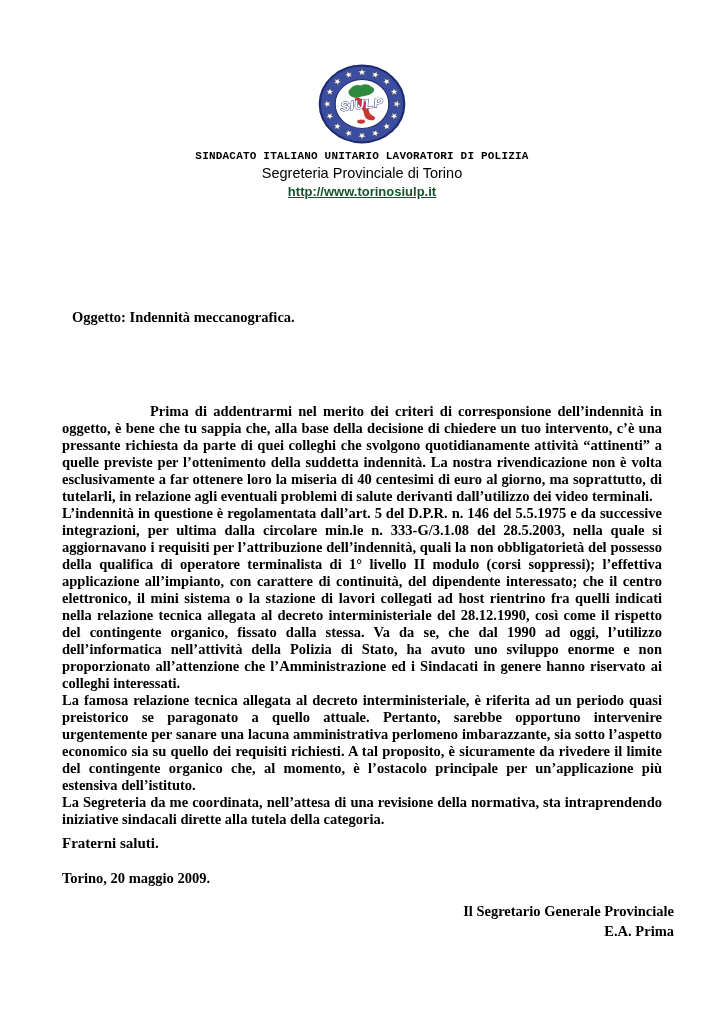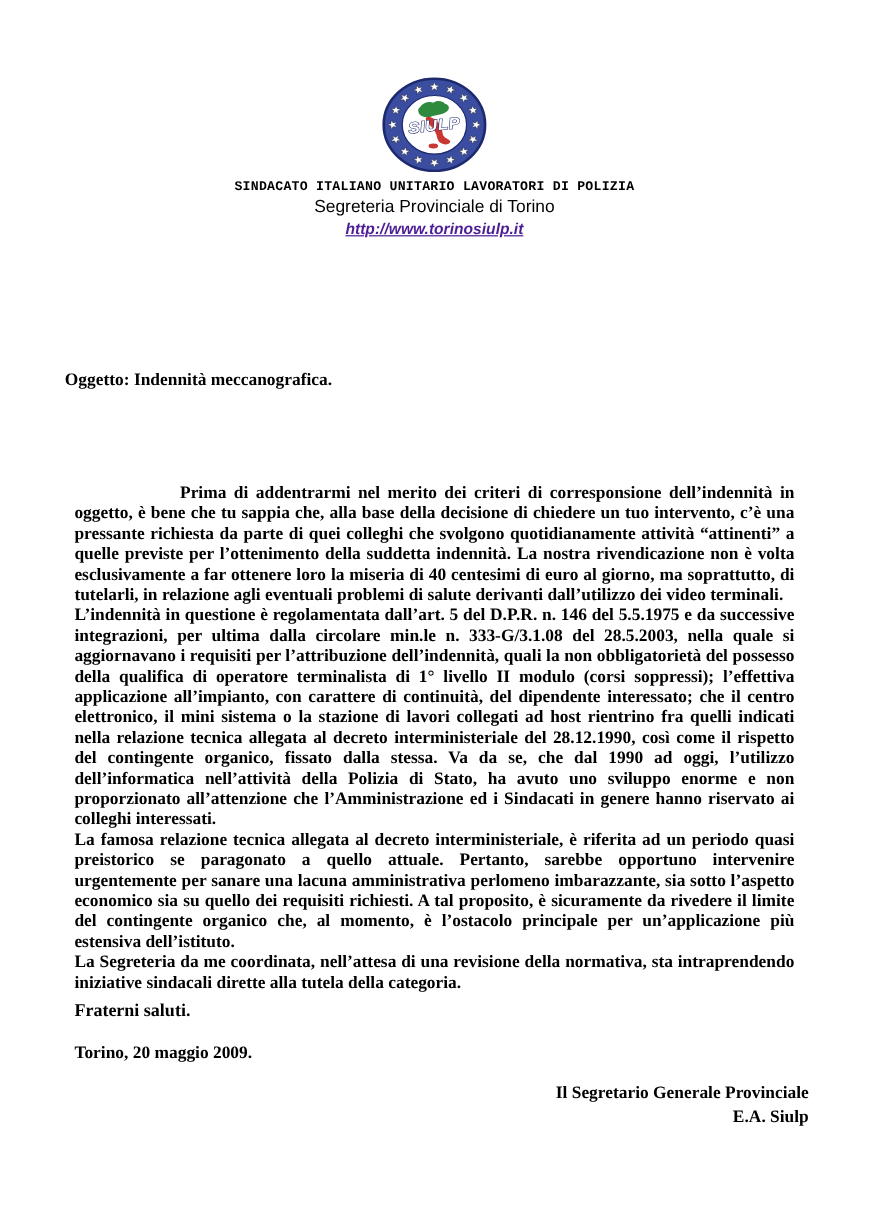--- a/index.html
+++ b/index.html
@@ -19,33 +19,33 @@
   .org-name {
     font-family: Liberation Mono, monospace;
     font-weight: bold; font-size: 11px; line-height: 18px; letter-spacing: 0.2px;
   }
   .office {
     font-family: "Liberation Sans", sans-serif;
     font-size: 14.5px; line-height: 17px; text-align: center;
   }
   .website {
     font-family: "Liberation Sans", sans-serif;
-    font-size: 13px; font-weight: bold; font-style: italic;
-    color: #4c1d95; text-decoration: underline;
+    font-size: 13px; font-weight: bold; 
+    color: #14532d; text-decoration: underline;
   }
 
   
   .recipient {
     position: absolute; top: 248px; right: 62px;
     text-align: right; font-weight: bold; font-size: 14.5px; line-height: 20px;
   }
   .recipient-city { text-decoration: underline; }
 
   
-  .subject { position: absolute; top: 309px; left: 54px; font-weight: bold; font-size: 14.5px; }
+  .subject { position: absolute; top: 309px; left: 72px; font-weight: bold; font-size: 14.5px; }
 
   
   .letter-body {
     position: absolute; top: 381px; left: 62px; width: 600px;
     font-weight: bold; font-size: 14.5px; line-height: 17px;
     text-align: justify; text-justify: inter-word; margin-top: 22px;
   }
   .letter-body p { margin: 0; }
   .letter-body p.first { text-indent: 88px; }
 
@@ -107,16 +107,16 @@
     <p>L’indennità in questione è regolamentata dall’art. 5 del D.P.R. n. 146 del 5.5.1975 e da successive integrazioni, per ultima dalla circolare min.le n. 333-G/3.1.08 del 28.5.2003, nella quale si aggiornavano i requisiti per l’attribuzione dell’indennità, quali la non obbligatorietà del possesso della qualifica di operatore terminalista di 1° livello II modulo (corsi soppressi); l’effettiva applicazione all’impianto, con carattere di continuità, del dipendente interessato; che il centro elettronico, il mini sistema o la stazione di lavori collegati ad host rientrino fra quelli indicati nella relazione tecnica allegata al decreto interministeriale del 28.12.1990, così come il rispetto del contingente organico, fissato dalla stessa. Va da se, che dal 1990 ad oggi, l’utilizzo dell’informatica nell’attività della Polizia di Stato, ha avuto uno sviluppo enorme e non proporzionato all’attenzione che l’Amministrazione ed i Sindacati in genere hanno riservato ai colleghi interessati.</p>
     <p>La famosa relazione tecnica allegata al decreto interministeriale, è riferita ad un periodo quasi preistorico se paragonato a quello attuale. Pertanto, sarebbe opportuno intervenire urgentemente per sanare una lacuna amministrativa perlomeno imbarazzante, sia sotto l’aspetto economico sia su quello dei requisiti richiesti. A tal proposito, è sicuramente da rivedere il limite del contingente organico che, al momento, è l’ostacolo principale per un’applicazione più estensiva dell’istituto.</p>
     <p>La Segreteria da me coordinata, nell’attesa di una revisione della normativa, sta intraprendendo iniziative sindacali  dirette alla tutela della categoria.</p>
   </div>
 
   <div class="salutation">Fraterni saluti.</div>
   <div class="place-date">Torino, 20 maggio 2009.</div>
 
   <div class="signature">
     <div>Il Segretario Generale Provinciale</div>
-    <div>E.A. Siulp</div>
+    <div>E.A. Prima</div>
   </div>
 
 </div>
 
 </body></html>

